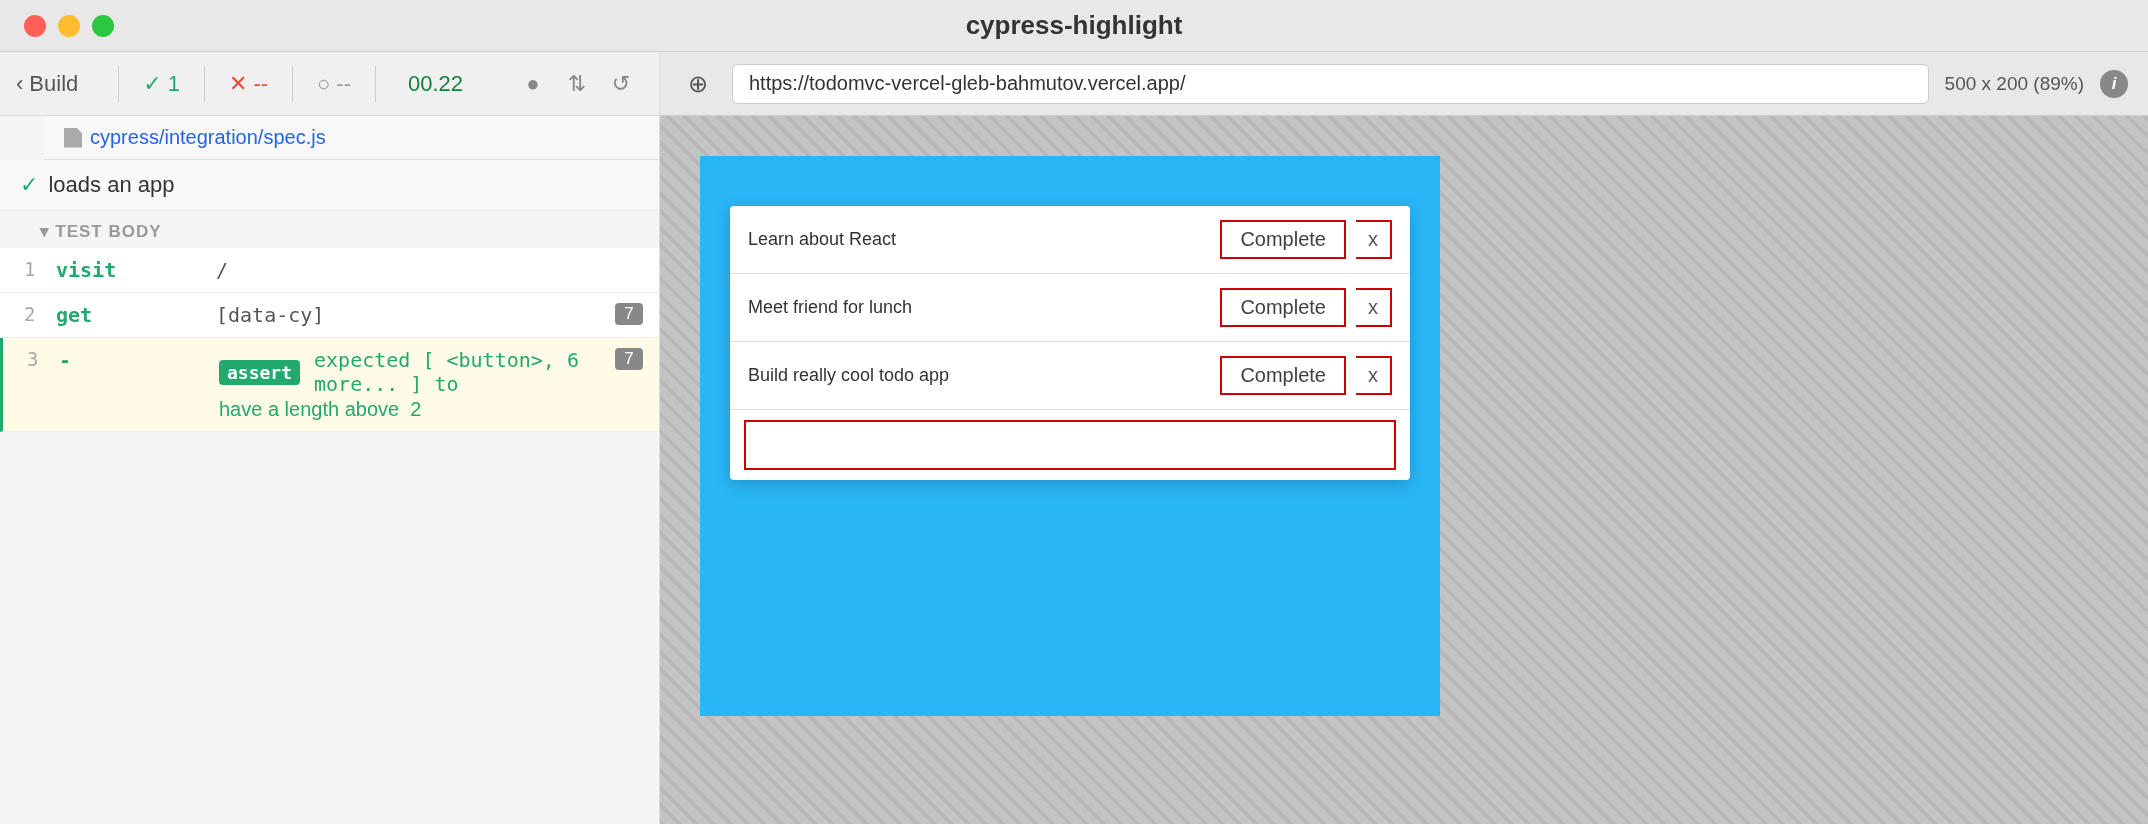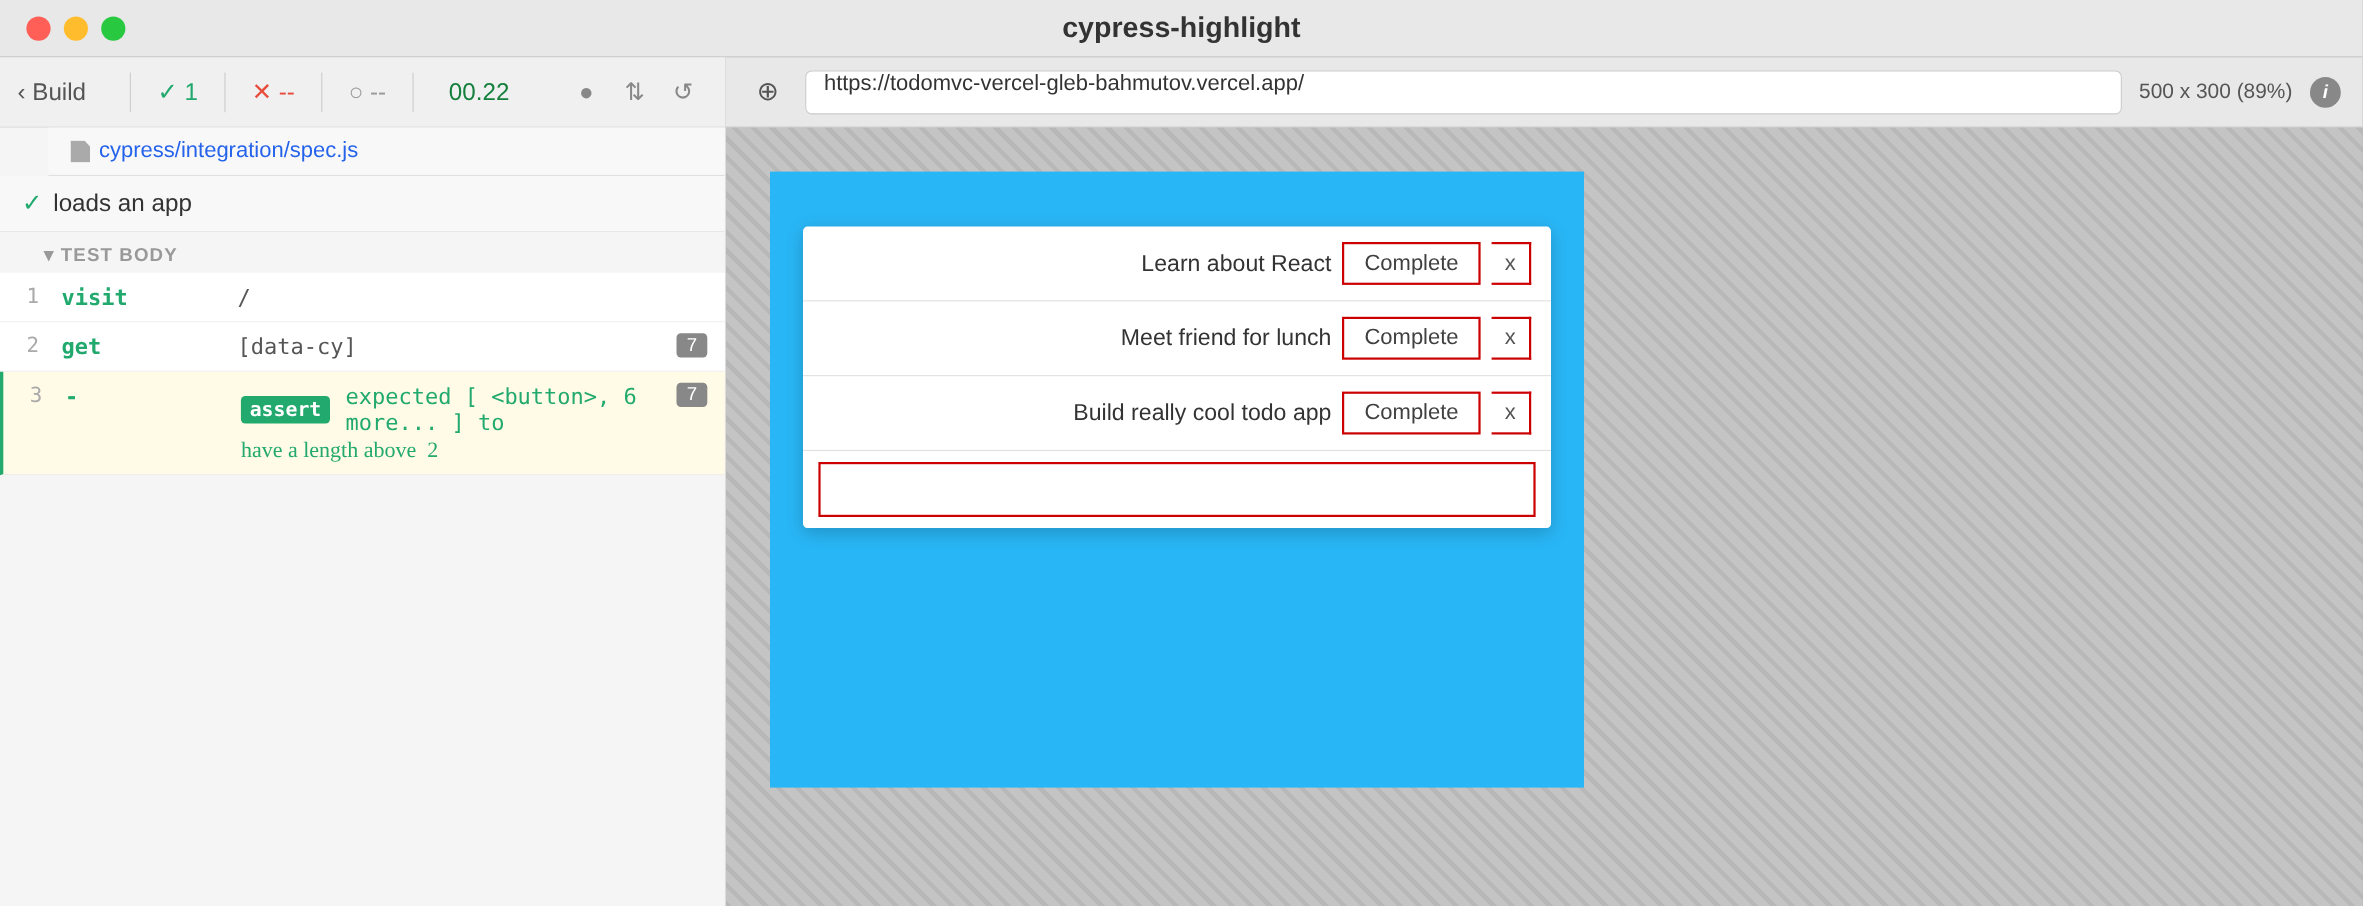--- a/index.html
+++ b/index.html
@@ -227,21 +227,21 @@
       display: flex;
       align-items: center;
       gap: 6px;
       font-size: 20px;
       color: #22a96e;
       font-family: monospace;
     }
     .cmd-assert-line2 {
       font-size: 20px;
       color: #22a96e;
-      font-family: Liberation Serif, serif;
+      font-family: Liberation Sans, sans-serif;
       padding-left: 0;
       margin-top: 2px;
     }
 
     
     .right-panel {
       flex: 1;
       display: flex;
       flex-direction: column;
       background: #b0b0b0;
@@ -267,21 +267,21 @@
       font-size: 24px;
       cursor: pointer;
     }
     .url-bar {
       flex: 1;
       height: 40px;
       background: #fff;
       border: 1px solid #ccc;
       border-radius: 6px;
       display: flex;
-      align-items: flex-start;
+      align-items: center;
       padding: 0 16px;
       font-size: 20px;
       color: #333;
     }
     .viewport-info {
       font-size: 19px;
       color: #555;
       white-space: nowrap;
     }
     .info-icon {
@@ -336,23 +336,22 @@
     }
     .todo-item {
       display: flex;
       align-items: center;
       padding: 14px 18px;
       border-bottom: 1px solid #e0e0e0;
       gap: 10px;
     }
     .todo-text {
       flex: 1;
-      font-size: 21px;
+      font-size: 18px;
       color: #333;
-      text-align: right;
     }
     .todo-complete-btn {
       background: #fff;
       border: 2px solid #c00;
       padding: 6px 18px;
       font-size: 20px;
       color: #404040;
       cursor: pointer;
       white-space: nowrap;
     }
@@ -466,21 +465,21 @@
   </div>
 
   <div class="right-panel">
 
     <div class="address-bar">
       <div class="crosshair-icon">⊕</div>
       <div class="url-bar">
         <span>https://todomvc-vercel-gleb-bahmutov.vercel.app/</span>
       </div>
       <span class="viewport-info">
-        <span>500 x 300</span>
+        <span>500 x 200</span>
         <span>(89%)</span>
       </span>
       <div class="info-icon">i</div>
     </div>
 
     <div class="viewport-wrapper">
       <div class="app-preview">
         <div class="todo-container">
 
           <div class="todo-item">

